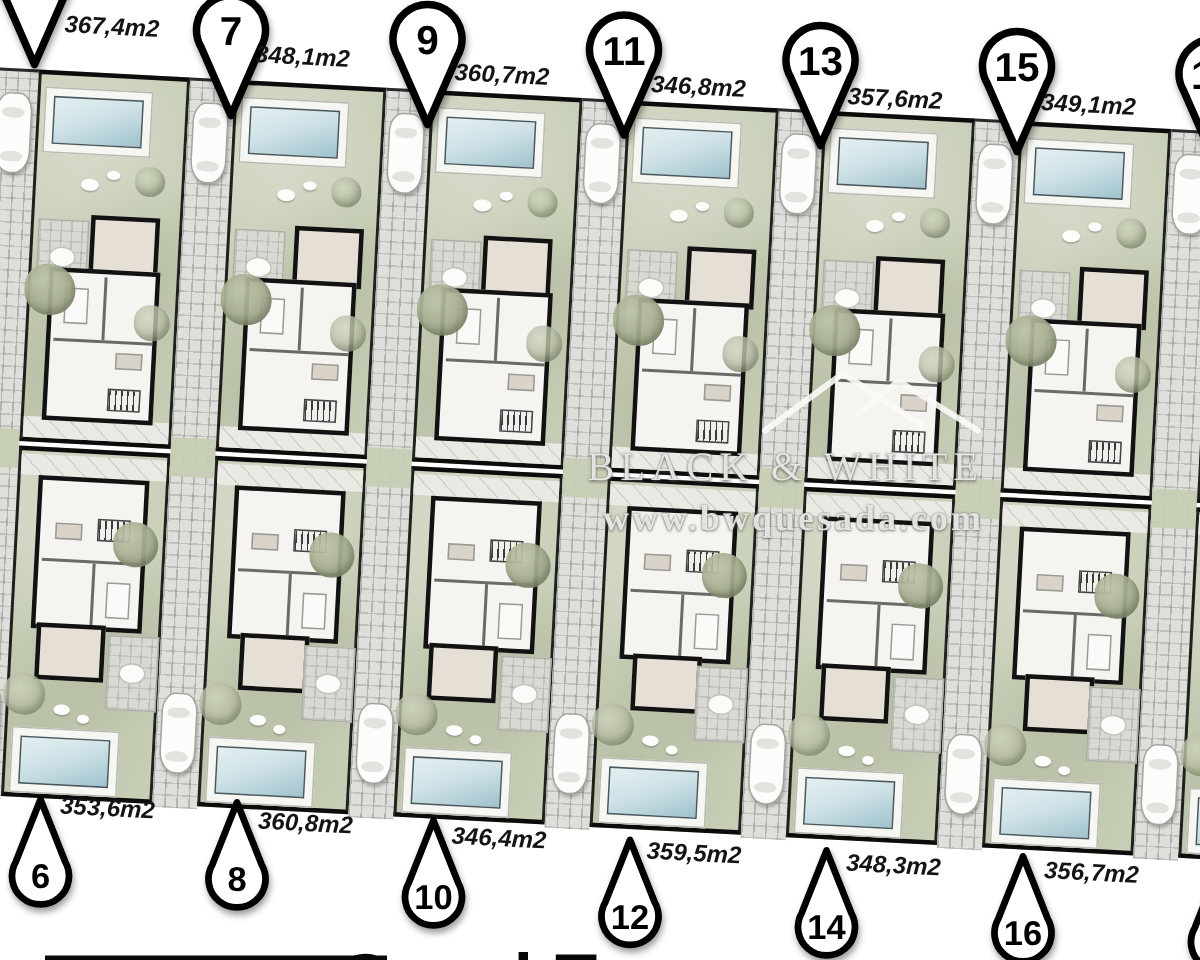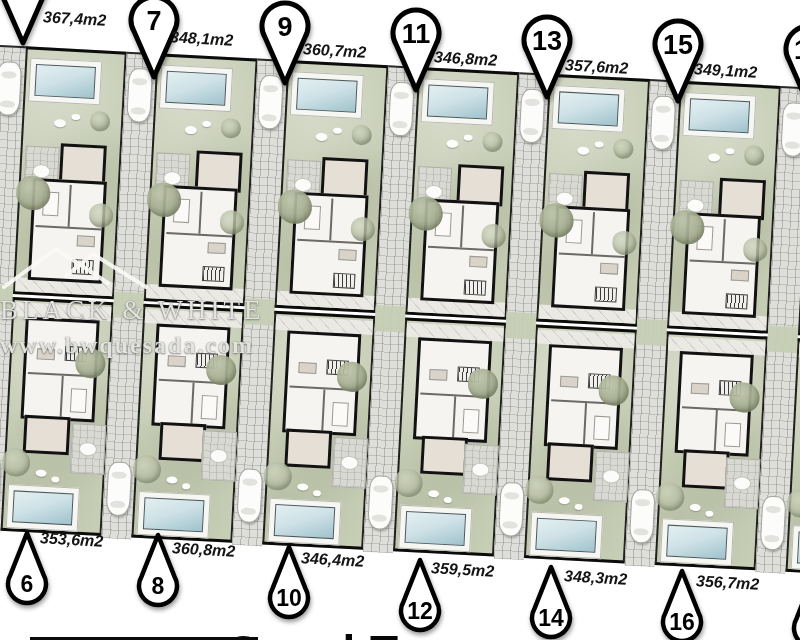--- a/index.html
+++ b/index.html
@@ -67,21 +67,21 @@
   .car .ws,.car .rs{position:absolute;left:3px;width:15px;height:7px;background:#e2e2de;
      border-radius:40% 40% 50% 50%;}
   .car .ws{top:9px;} .car .rs{bottom:7px;border-radius:50% 50% 40% 40%;}
 
   
   .pin{position:absolute;z-index:10;filter:drop-shadow(1px 3px 2px rgba(0,0,0,.38));}
   .area-label{position:absolute;z-index:11;font-style:italic;font-weight:bold;
      font-size:16px;color:#141414;transform:rotate(3deg);white-space:nowrap;
      letter-spacing:0px;}
 
-  #watermark{position:absolute;left:0;top:243px;width:656px;text-align:left;z-index:20;
+  #watermark{position:absolute;left:0;top:243px;width:656px;text-align:right;z-index:20;
      pointer-events:none;}
   .wm-text{font-family:"Liberation Serif",serif;color:rgba(250,250,247,.85);
      text-shadow:0 1px 2px rgba(75,75,75,.6), 0 0 1px rgba(90,90,90,.9);}
   #wm-line1{font-size:27px;letter-spacing:4px;margin-top:2px;}
   #wm-line2{font-size:26px;letter-spacing:5px;margin-top:1px;}
   #wm-url{font-size:24px;letter-spacing:2px;margin-top:6px;font-weight:bold;}
 
   #street-label{position:absolute;left:226px;top:625px;z-index:15;
      font-size:46px;font-weight:bold;color:#060606;letter-spacing:1px;white-space:nowrap;}
   #street-sliver{position:absolute;left:30px;top:637px;width:228px;height:3px;

